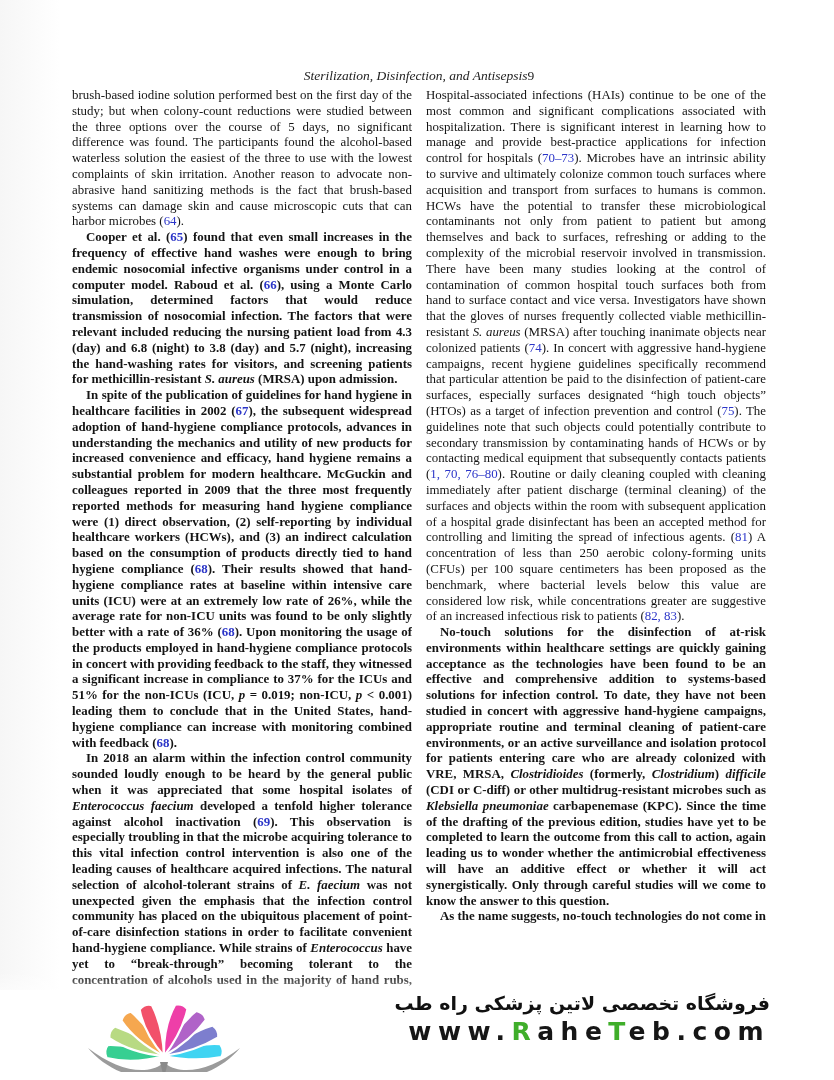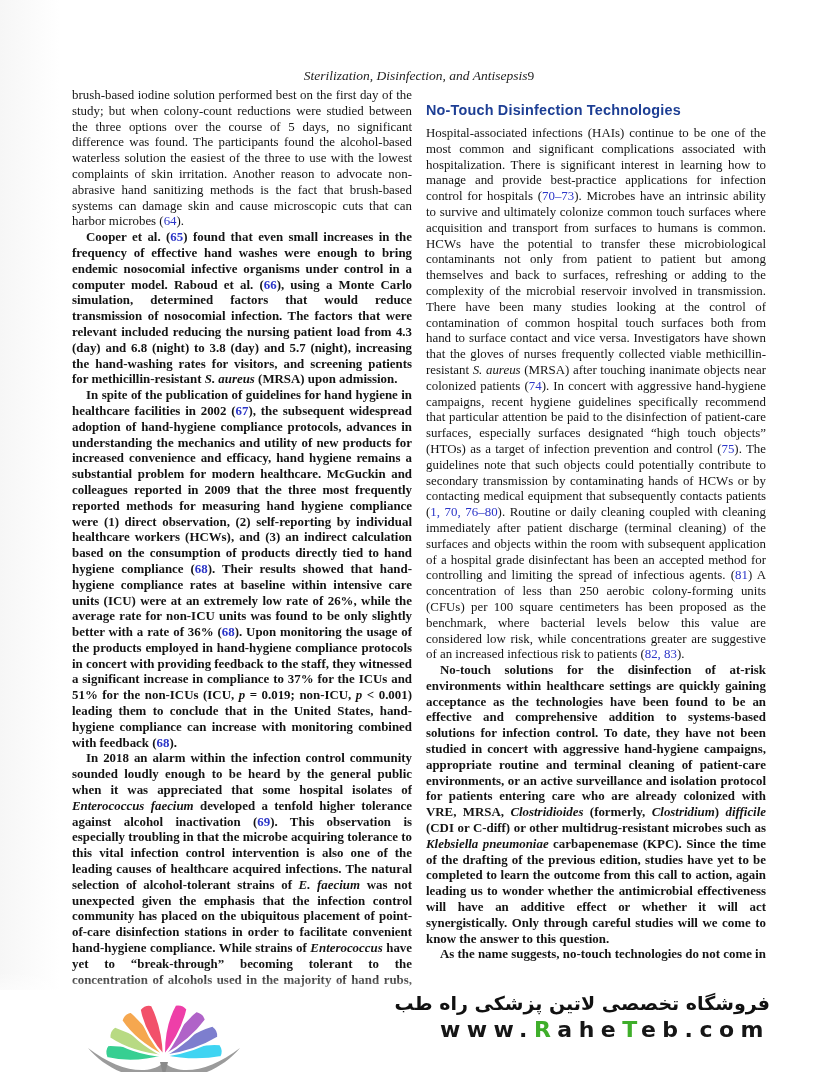--- a/index.html
+++ b/index.html
@@ -25,42 +25,41 @@
   .green{color:#3fae2a;}
   .fade-overlay{position:absolute;left:0;top:972px;width:834px;height:42px;
        background:linear-gradient(to bottom,rgba(255,255,255,0),#ffffff 82%);
        pointer-events:none;}
   .footer{position:absolute;left:0;top:990px;width:834px;height:76px;background:#fff;}
   .logo{position:absolute;left:70px;top:6px;}
   .footer-text{position:absolute;right:64px;top:2px;text-align:right;
        font-family:"DejaVu Sans", sans-serif;}
   .store-title{font-size:19px;font-weight:600;direction:rtl;color:#111;
        margin:0 0 3px 0;letter-spacing:.2px;}
-  .website{font-size:22px;font-weight:700;letter-spacing:6.5px;color:#161616;
+  .website{font-size:25px;font-weight:700;letter-spacing:6.5px;color:#161616;
        direction:ltr;white-space:nowrap;}
 </style>
 </head>
 <body>
 
 <div class="scan-shade"></div>
 
 <div class="running-head">
   <span class="rh-title">Sterilization, Disinfection, and Antisepsis</span>
   <span class="rh-page">9</span>
 </div>
 
 <div class="columns">
   <div class="col">
       <p class="para"><span>brush-based iodine solution performed best on the first day of the study; but when colony-count reductions were studied between the three options over the course of 5 days, no significant difference was found. The participants found the alcohol-based waterless solution the easiest of the three to use with the lowest complaints of skin irritation. Another reason to advocate non-abrasive hand sanitizing methods is the fact that brush-based systems can damage skin and cause microscopic cuts that can harbor microbes (</span><span class="cite">64</span><span>).</span></p>
       <p class="para ind"><span>Cooper et al. (</span><span class="cite">65</span><span>) found that even small increases in the frequency of effective hand washes were enough to bring endemic nosocomial infective organisms under control in a computer model. Raboud et al. (</span><span class="cite">66</span><span>), using a Monte Carlo simulation, determined factors that would reduce transmission of nosocomial infection. The factors that were relevant included reducing the nursing patient load from 4.3 (day) and 6.8 (night) to 3.8 (day) and 5.7 (night), increasing the hand-washing rates for visitors, and screening patients for methicillin-resistant </span><span class="it">S. aureus</span><span> (MRSA) upon admission.</span></p>
       <p class="para ind"><span>In spite of the publication of guidelines for hand hygiene in healthcare facilities in 2002 (</span><span class="cite">67</span><span>), the subsequent widespread adoption of hand-hygiene compliance protocols, advances in understanding the mechanics and utility of new products for increased convenience and efficacy, hand hygiene remains a substantial problem for modern healthcare. McGuckin and colleagues reported in 2009 that the three most frequently reported methods for measuring hand hygiene compliance were (1) direct observation, (2) self-reporting by individual healthcare workers (HCWs), and (3) an indirect calculation based on the consumption of products directly tied to hand hygiene compliance (</span><span class="cite">68</span><span>). Their results showed that hand-hygiene compliance rates at baseline within intensive care units (ICU) were at an extremely low rate of 26%, while the average rate for non-ICU units was found to be only slightly better with a rate of 36% (</span><span class="cite">68</span><span>). Upon monitoring the usage of the products employed in hand-hygiene compliance protocols in concert with providing feedback to the staff, they witnessed a significant increase in compliance to 37% for the ICUs and 51% for the non-ICUs (ICU, </span><span class="it">p</span><span> = 0.019; non-ICU, </span><span class="it">p</span><span> &lt; 0.001) leading them to conclude that in the United States, hand-hygiene compliance can increase with monitoring combined with feedback (</span><span class="cite">68</span><span>).</span></p>
       <p class="para ind"><span>In 2018 an alarm within the infection control community sounded loudly enough to be heard by the general public when it was appreciated that some hospital isolates of </span><span class="it">Enterococcus faecium</span><span> developed a tenfold higher tolerance against alcohol inactivation (</span><span class="cite">69</span><span>). This observation is especially troubling in that the microbe acquiring tolerance to this vital infection control intervention is also one of the leading causes of healthcare acquired infections. The natural selection of alcohol-tolerant strains of </span><span class="it">E. faecium</span><span> was not unexpected given the emphasis that the infection control community has placed on the ubiquitous placement of point-of-care disinfection stations in order to facilitate convenient hand-hygiene compliance. While strains of </span><span class="it">Enterococcus</span><span> have yet to “break-through” becoming tolerant to the concentration of alcohols used in the majority of hand rubs, the genetic modifications accumulating as heritable mutations within genes involved in carbohydrate uptake and metabolism (</span><span class="cite">69</span><span>) are sufficiently concerning to worry that it is only a matter of time</span></p>
     </div>
   <div class="col">
-      <h2 class="sec-heading">No-Touch Disinfection Technologies</h2>
       <p class="para"><span>Hospital-associated infections (HAIs) continue to be one of the most common and significant complications associated with hospitalization. There is significant interest in learning how to manage and provide best-practice applications for infection control for hospitals (</span><span class="cite">70–73</span><span>). Microbes have an intrinsic ability to survive and ultimately colonize common touch surfaces where acquisition and transport from surfaces to humans is common. HCWs have the potential to transfer these microbiological contaminants not only from patient to patient but among themselves and back to surfaces, refreshing or adding to the complexity of the microbial reservoir involved in transmission. There have been many studies looking at the control of contamination of common hospital touch surfaces both from hand to surface contact and vice versa. Investigators have shown that the gloves of nurses frequently collected viable methicillin-resistant </span><span class="it">S. aureus</span><span> (MRSA) after touching inanimate objects near colonized patients (</span><span class="cite">74</span><span>). In concert with aggressive hand-hygiene campaigns, recent hygiene guidelines specifically recommend that particular attention be paid to the disinfection of patient-care surfaces, especially surfaces designated “high touch objects” (HTOs) as a target of infection prevention and control (</span><span class="cite">75</span><span>). The guidelines note that such objects could potentially contribute to secondary transmission by contaminating hands of HCWs or by contacting medical equipment that subsequently contacts patients (</span><span class="cite">1, 70, 76–80</span><span>). Routine or daily cleaning coupled with cleaning immediately after patient discharge (terminal cleaning) of the surfaces and objects within the room with subsequent application of a hospital grade disinfectant has been an accepted method for controlling and limiting the spread of infectious agents. (</span><span class="cite">81</span><span>) A concentration of less than 250 aerobic colony-forming units (CFUs) per 100 square centimeters has been proposed as the benchmark, where bacterial levels below this value are considered low risk, while concentrations greater are suggestive of an increased infectious risk to patients (</span><span class="cite">82, 83</span><span>).</span></p>
       <p class="para ind"><span>No-touch solutions for the disinfection of at-risk environments within healthcare settings are quickly gaining acceptance as the technologies have been found to be an effective and comprehensive addition to systems-based solutions for infection control. To date, they have not been studied in concert with aggressive hand-hygiene campaigns, appropriate routine and terminal cleaning of patient-care environments, or an active surveillance and isolation protocol for patients entering care who are already colonized with VRE, MRSA, </span><span class="it">Clostridioides</span><span> (formerly, </span><span class="it">Clostridium</span><span>) </span><span class="it">difficile</span><span> (CDI or C-diff) or other multidrug-resistant microbes such as </span><span class="it">Klebsiella pneumoniae</span><span> carbapenemase (KPC). Since the time of the drafting of the previous edition, studies have yet to be completed to learn the outcome from this call to action, again leading us to wonder whether the antimicrobial effectiveness will have an additive effect or whether it will act synergistically. Only through careful studies will we come to know the answer to this question.</span></p>
       <p class="para ind"><span>As the name suggests, no-touch technologies do not come in</span></p>
     </div>
 </div>
 
 <div class="fade-overlay"></div>
 
 <div class="footer">
   <div class="logo">

